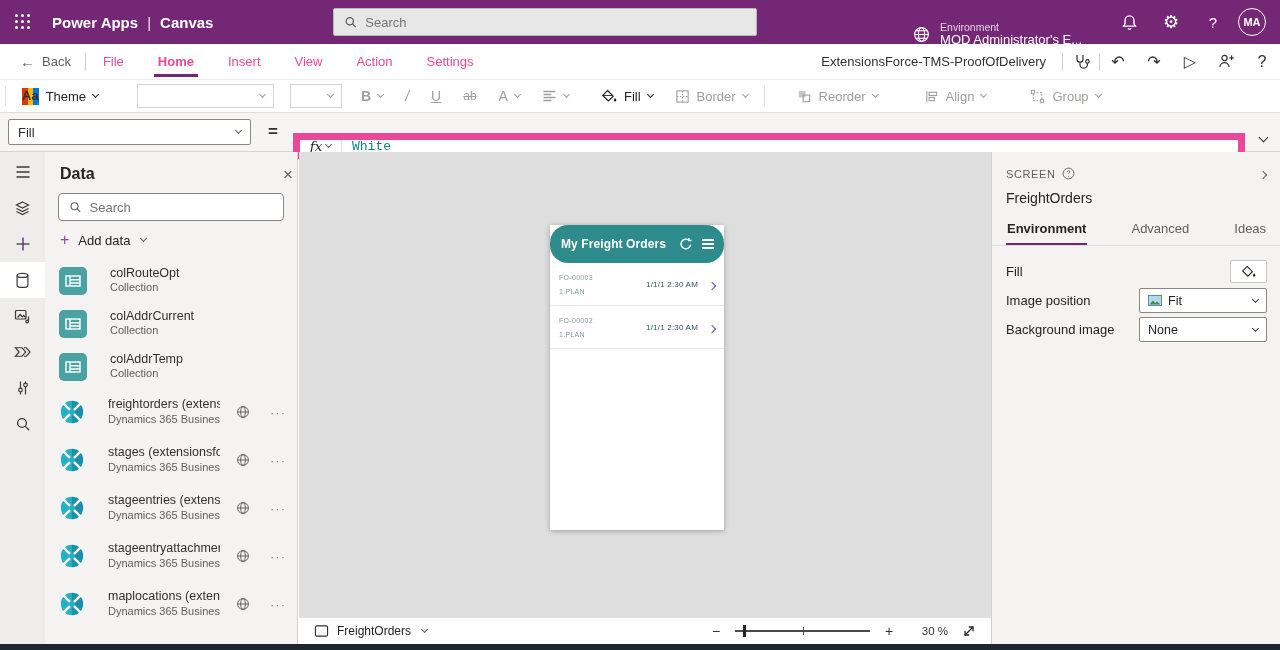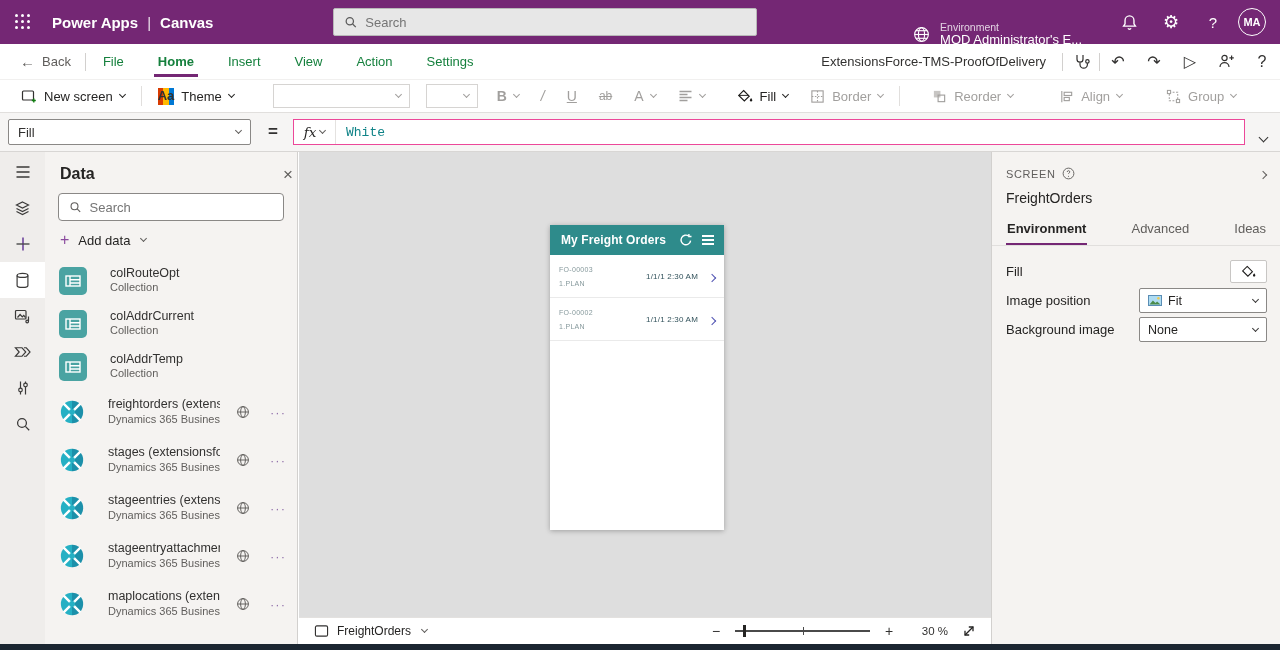--- a/index.html
+++ b/index.html
@@ -22,21 +22,21 @@
   .envtexts { line-height:1.15; }
   .envlabel { font-size:10.5px; color:rgba(255,255,255,.8); }
   .envname { font-size:13px; color:#fff; }
   .topicon { width:42px; height:44px; display:grid; place-items:center; font-size:16px; color:#fff; cursor:pointer; }
   .avatar { width:28px; height:28px; border-radius:50%; border:1px solid #fff; display:grid; place-items:center; font-size:11px; font-weight:700; margin:0 14px 0 4px; cursor:pointer; background:#742774; }
 
   
   .menubar { position:absolute; left:0; top:44px; width:1280px; height:36px; background:#fff; display:flex; align-items:center; font-size:13px; border-bottom:1px solid #f1f0ef; }
   .backbtn { display:flex; align-items:center; gap:7px; color:#605e5c; padding:0 14px 0 20px; cursor:pointer; }
   .vdiv { width:1px; height:18px; background:#d2d0ce; }
-  .menuitem { padding:0 17px; height:36px; line-height:35px; position:relative; color:#15803d; cursor:pointer; white-space:nowrap; }
+  .menuitem { padding:0 17px; height:36px; line-height:35px; position:relative; color:#ec4899; cursor:pointer; white-space:nowrap; }
   .menuitem.active { font-weight:700; }
   .menuitem.active::after { content:""; position:absolute; left:13px; right:13px; bottom:3px; height:3px; background:#742774; }
   .menubar-right { margin-left:auto; display:flex; align-items:center; }
   .appname { font-size:13px; color:#323130; margin-right:16px; white-space:nowrap; }
   .mico { width:36px; height:36px; display:grid; place-items:center; color:#323130; font-size:16px; cursor:pointer; }
 
   
   .ribbon { position:absolute; left:0; top:80px; width:1280px; height:33px; background:#fff; border-bottom:1px solid #e1dfdd; display:flex; align-items:center; font-size:13px; }
   .rbtn { display:flex; align-items:center; gap:7px; padding:0 11px; height:32px; color:#252423; cursor:pointer; white-space:nowrap; }
   .rbtn.disabled { color:#a19f9d; cursor:default; }
@@ -47,21 +47,21 @@
   .fontsel { width:137px; height:24px; border:1px solid #d6d4d2; background:#fff; margin-left:28px; display:flex; align-items:center; justify-content:flex-end; padding:0 8px; color:#c8c6c4; cursor:default; }
   .sizesel { width:52px; height:24px; border:1px solid #d6d4d2; background:#fff; margin-left:16px; display:flex; align-items:center; justify-content:flex-end; padding:0 8px; color:#c8c6c4; cursor:default; }
   .glyphbtn { font-size:14px; }
   .themeAa { font-weight:700; font-size:13px; background:linear-gradient(#323130,#323130) no-repeat, linear-gradient(90deg,#d83b01 33%,#ffb900 33% 66%,#0078d4 66%); background-size:0 0, 100% 2px; background-position:0 0,0 100%; padding-bottom:2px; color:#323130; }
 
   
   .formulabar { position:absolute; left:0; top:113px; width:1280px; height:39px; background:#f6f5f4; border-bottom:1px solid #d8d6d4; }
   .propsel { position:absolute; left:8px; top:6px; width:243px; height:26px; background:#fff; border:1px solid #8a8886; border-radius:2px; display:flex; align-items:center; padding:0 9px; font-size:13px; color:#323130; cursor:pointer; }
   .propsel .chev { margin-left:auto; color:#605e5c; }
   .eqsign { position:absolute; left:260px; top:5px; width:26px; text-align:center; font-size:17px; font-weight:700; color:#323130; line-height:27px; }
-  .fxwrap { position:absolute; left:293px; top:6px; width:952px; height:26px; background:#fff; border:1px solid #ec4899; display:flex; align-items:stretch; }
+  .fxwrap { position:absolute; left:293px; top:20px; width:952px; height:26px; background:#fff; border:7px solid #ec4899; display:flex; align-items:stretch; }
   .fxbtn { width:42px; border-right:1px solid #e4e2e0; display:flex; align-items:center; justify-content:center; gap:4px; cursor:pointer; }
   .fxlabel { font-family:"DejaVu Serif", serif; font-style:italic; font-size:13.5px; color:#252423; }
   .fxinput { flex:1; display:flex; align-items:center; padding:0 10px; font-family:Liberation Mono, monospace; font-size:13px; color:#0f8387; }
   .fbexpand { position:absolute; right:9px; top:10px; color:#323130; cursor:pointer; padding:4px; }
   .fbexpand .chev { width:7px; height:7px; }
 
   
   .bodyarea { position:absolute; left:0; top:152px; width:1280px; height:492px; }
 
   .rail { position:absolute; left:0; top:0; width:45px; height:100%; background:#efedeb; display:flex; flex-direction:column; padding-top:2px; }
@@ -85,21 +85,21 @@
   .dprow .ric { flex:none; margin-right:11px; }
   .dprow-main { flex:1; min-width:0; line-height:1.25; }
   .dprow-name { font-size:12.5px; color:#323130; white-space:nowrap; overflow:hidden; }
   .dprow-sub { font-size:11px; color:#605e5c; white-space:nowrap; overflow:hidden; }
   .dprow-globe { color:#605e5c; margin:0 7px 0 4px; flex:none; }
   .dprow-dots { color:#9271ab; font-size:13px; letter-spacing:1px; flex:none; width:18px; text-align:center; cursor:pointer; }
 
   
   .canvas { position:absolute; left:299px; top:0; width:692px; height:100%; background:#dedede; }
   .phone { position:absolute; left:251px; top:73px; width:174px; height:305px; background:#fff; box-shadow:0 1px 5px rgba(0,0,0,.28); }
-  .phone-head { height:30px; background:#2e8b8b; color:#fff; display:flex; align-items:center; padding:0 10px 0 11px; gap:9px; }
+  .phone-head { height:38px; background:#2e8b8b; color:#fff; display:flex; align-items:center; padding:0 10px 0 11px; gap:9px;border-radius:18px; }
   .phone-title { flex:1; font-size:12px; font-weight:700; letter-spacing:.1px; }
   .phone-burger { display:flex; flex-direction:column; gap:2.5px; cursor:pointer; }
   .phone-burger i { width:12px; height:1.6px; background:#fff; display:block; }
   .pitem { height:43px; border-bottom:1px solid #eaeaea; display:flex; align-items:center; padding:0 9px 0 9px; cursor:pointer; background:#fff; }
   .pleft { width:62px; display:flex; flex-direction:column; gap:7px; }
   .pid { font-size:7px; color:#86999c; letter-spacing:.3px; }
   .pstage { font-size:7px; color:#86999c; letter-spacing:.3px; }
   .pdate { flex:1; text-align:right; font-size:8px; color:#33535c; margin-right:11px; letter-spacing:.2px; }
   .pchev { color:#4f52b2; }
   .pchev .chev { width:6px; height:6px; border-width:1.6px; }
@@ -235,28 +235,20 @@
             <path d="M13.6 2.6v4.4M11.4 4.8h4.4"></path>
           </svg>
       </div>
       <div class="mico">
           <span>?</span>
         </div>
     </div>
   </nav>
 
   <div class="ribbon">
-    <div class="rbtn" style="margin-left:10px">
-      <svg width="16" height="16" viewBox="0 0 16 16" fill="none" stroke="#323130" stroke-width="1.2">
-          <rect x="1.5" y="3" width="11" height="9" rx="1"></rect>
-          <path d="M12.8 10.5v4M10.8 12.5h4" stroke="#107c10" stroke-width="1.4"></path>
-        </svg>
-      <span>New screen</span>
-        <span class="chev"></span>
-    </div>
     <div class="rdiv"></div>
     <div class="rbtn">
       <span class="themeAa">Aa</span>
       <span>Theme</span>
         <span class="chev"></span>
     </div>
     <div class="fontsel">
         <span class="chev light"></span>
       </div>
     <div class="sizesel">

